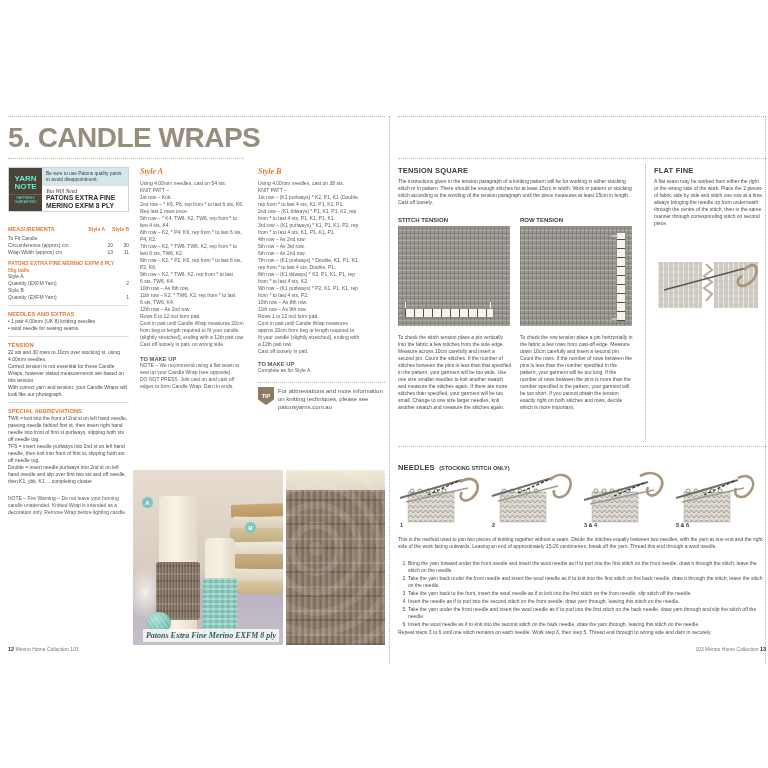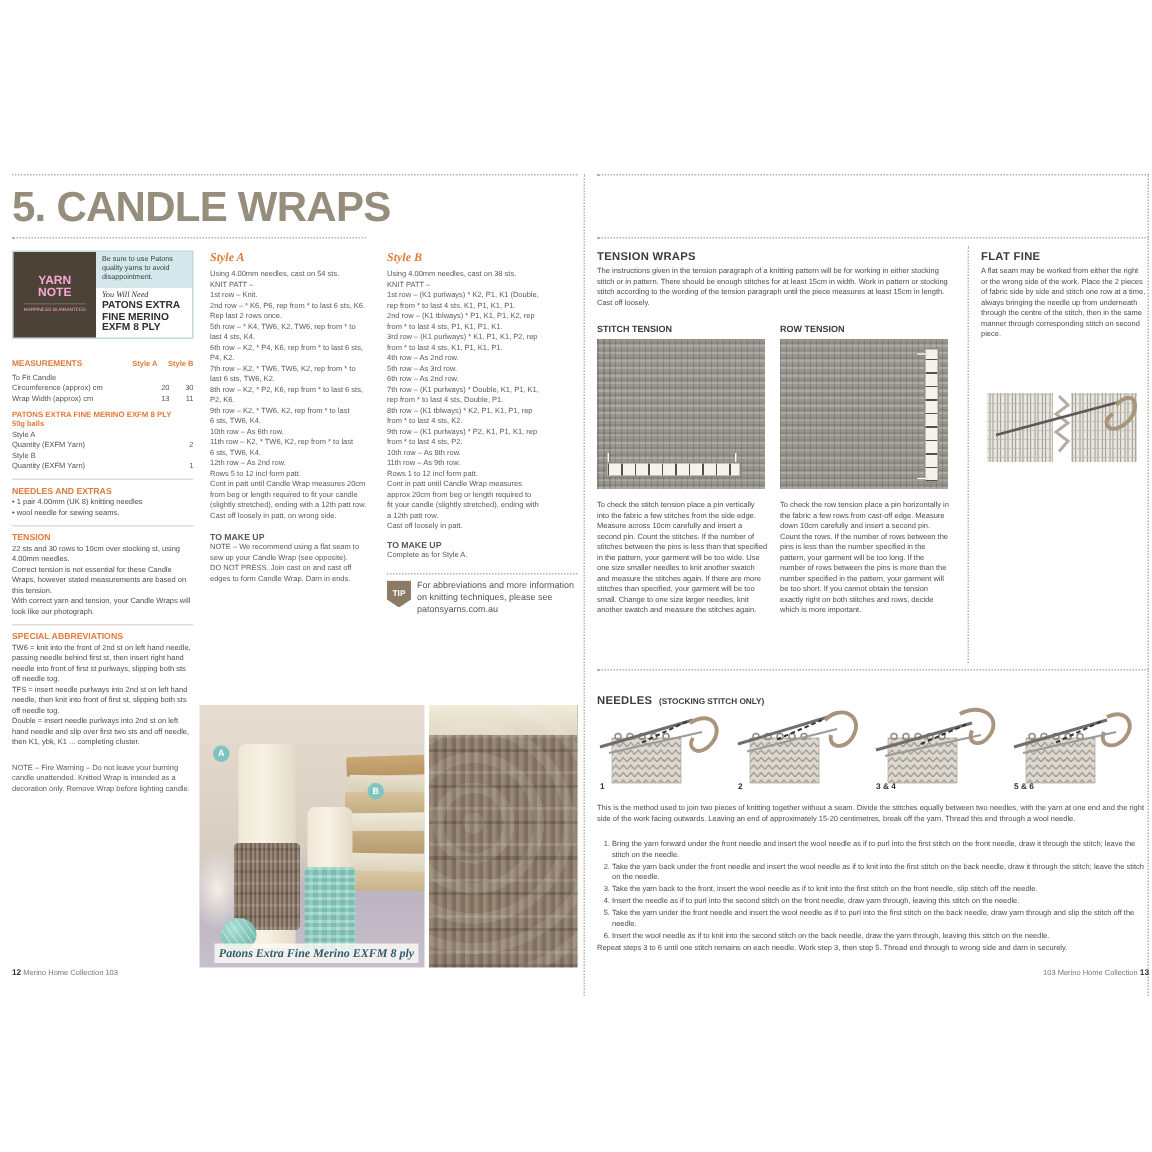--- a/index.html
+++ b/index.html
@@ -10,21 +10,21 @@
   .page-title{font-weight:bold;font-size:28px;letter-spacing:-0.5px;color:#978d7c;font-family:"Liberation Sans",sans-serif;}
   .orange{color:#df7a38;font-weight:bold;}
   .tiny{font-size:5px;line-height:7px;color:#4c4c4c;}
   .pre{white-space:pre-line;}
   .blurry{filter:blur(0.45px);color:#5a5a5a;}
   .sec-h{font-size:7.5px;font-weight:bold;color:#3c3c3c;letter-spacing:0.2px;}
   .sub-h{font-size:6px;font-weight:bold;color:#3c3c3c;}
   .serif-i{font-family:"Liberation Serif",serif;font-style:italic;}
   
   .ys{display:flex;border:1px solid #c3d8de;background:#fff;}
-  .ys-badge{width:55px;background:#4c4237;color:#f9a8d4;display:flex;flex-direction:column;align-items:center;justify-content:center;padding:2px 0;}
+  .ys-badge{width:33px;background:#4c4237;color:#5eead4;display:flex;flex-direction:column;align-items:center;justify-content:center;padding:2px 0;}
   .ys-badge .b1{font-size:8px;font-weight:bold;line-height:8px;}
   .ys-badge .b2{font-size:3.2px;margin-top:3px;border-top:1px solid #6b6054;padding-top:2px;text-align:center;line-height:3.6px;}
   .ys-right{flex:1;display:flex;flex-direction:column;}
   .ys-note{background:#d6e7eb;padding:3px 4px;font-size:4.8px;line-height:6px;color:#33423f;}
   .ys-need{padding:2px 4px;}
   .ys-need .ywn{font-size:5.5px;color:#333;}
   .ys-need .prod{font-size:6.8px;font-weight:bold;color:#2f2f2f;line-height:7.5px;}
   
   .mrow{display:flex;font-size:5px;line-height:7px;color:#555;}
   .mrow .lbl{flex:1;}
@@ -279,21 +279,21 @@
 
 <div class="abs vd" style="left:389px;top:116px;height:548px;"></div>
 
 <div class="abs vd" style="left:765px;top:116px;height:548px;"></div>
 
 <div class="abs" style="left:398px;top:116px;width:368px;height:549px;">
 
   <div class="abs hd" style="left:0;top:0;width:368px;"></div>
   <div class="abs hd" style="left:0;top:42px;width:368px;"></div>
 
-  <div class="abs sec-h" style="left:0;top:50px;">TENSION WRAPS</div>
+  <div class="abs sec-h" style="left:0;top:50px;">TENSION SQUARE</div>
   <div class="abs tiny" style="left:0;top:62px;width:240px;">The instructions given in the tension paragraph of a knitting pattern will be for working in either stocking stitch or in pattern. There should be enough stitches for at least 15cm in width. Work in pattern or stocking stitch according to the wording of the tension paragraph until the piece measures at least 15cm in length. Cast off loosely.</div>
 
   <div class="abs sub-h" style="left:0;top:101px;">STITCH TENSION</div>
   <div class="abs sub-h" style="left:122px;top:101px;">ROW TENSION</div>
 
   <div class="knit-gray" style="left:0;top:110px;width:112px;height:100px;">
     <div class="ruler-h" style="left:6px;bottom:8px;width:88px;height:8px;"></div>
     <div class="pin" style="left:7px;bottom:18px;"></div>
     <div class="pin" style="left:92px;bottom:18px;"></div>
   </div>

